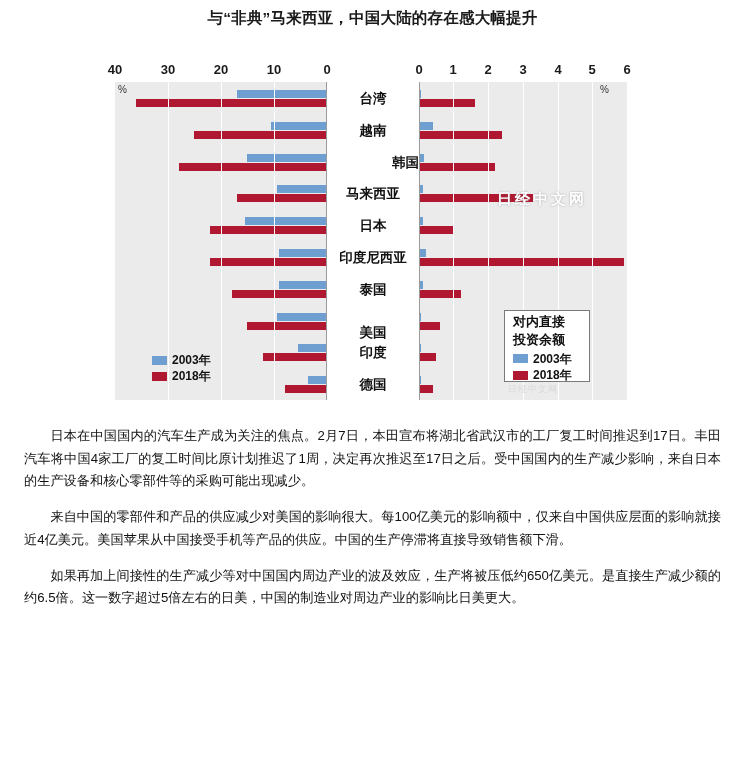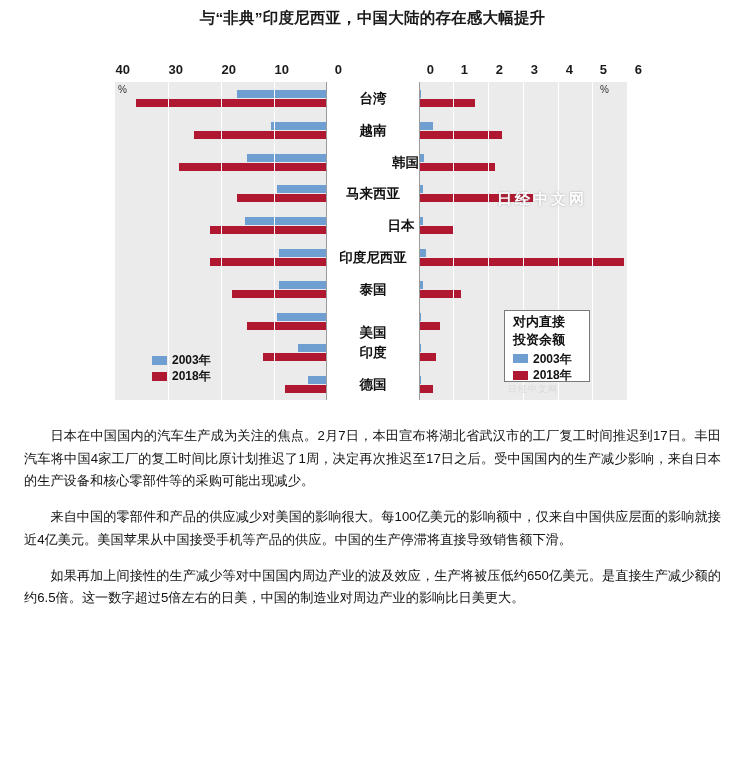--- a/index.html
+++ b/index.html
@@ -62,21 +62,21 @@
   .tick-row {
     position: absolute;
     top: 62px;
     height: 18px;
     font-size: 13px;
     font-weight: bold;
     color: #1a1a1a;
   }
   .tick {
     position: absolute;
-    text-align: right;
+    text-align: center;
     width: 30px;
     margin-left: -15px;
     top: 0;
   }
   .pct {
     position: absolute;
     font-size: 10px;
     font-weight: normal;
     color: #333;
     top: 84px;
@@ -241,21 +241,21 @@
     text-indent: 2em;
   }
 </style>
 </head>
 <body>
 
 <div class="page">
 
   <div class="chart-wrap">
 
-    <div class="chart-title">与“非典”印度尼西亚，中国大陆的存在感大幅提升</div>
+    <div class="chart-title">与“非典”马来西亚，中国大陆的存在感大幅提升</div>
 
     <div class="plot-bg"></div>
 
     <div class="tick-row" style="left:0;right:0;">
       <span class="tick" style="left:115px;">40</span>
       <span class="tick" style="left:168px;">30</span>
       <span class="tick" style="left:221px;">20</span>
       <span class="tick" style="left:274px;">10</span>
       <span class="tick" style="left:327px;">0</span>
 
@@ -367,21 +367,21 @@
         <div class="bar b2003 y2003" style="width:2px;"></div>
         <div class="bar b2018 y2018" style="width:14px;"></div>
       </div>
     </div>
 
     <div class="center-labels">
       <div class="cat-label" style="top:8px;">台湾</div>
       <div class="cat-label" style="top:39.8px;">越南</div>
       <div class="cat-label" style="top:71.6px;text-align:right;">韩国</div>
       <div class="cat-label" style="top:103.4px;">马来西亚</div>
-      <div class="cat-label" style="top:135.2px;margin-left:28px;">日本</div>
+      <div class="cat-label" style="top:135.2px;">日本</div>
       <div class="cat-label" style="top:167px;">印度尼西亚</div>
       <div class="cat-label" style="top:198.8px;">泰国</div>
       <div class="cat-label" style="top:242px;">美国</div>
       <div class="cat-label" style="top:262.4px;">印度</div>
       <div class="cat-label" style="top:294.2px;">德国</div>
     </div>
 
     <div class="watermark">日经中文网</div>
     <div class="watermark2">日经中文网</div>
 

